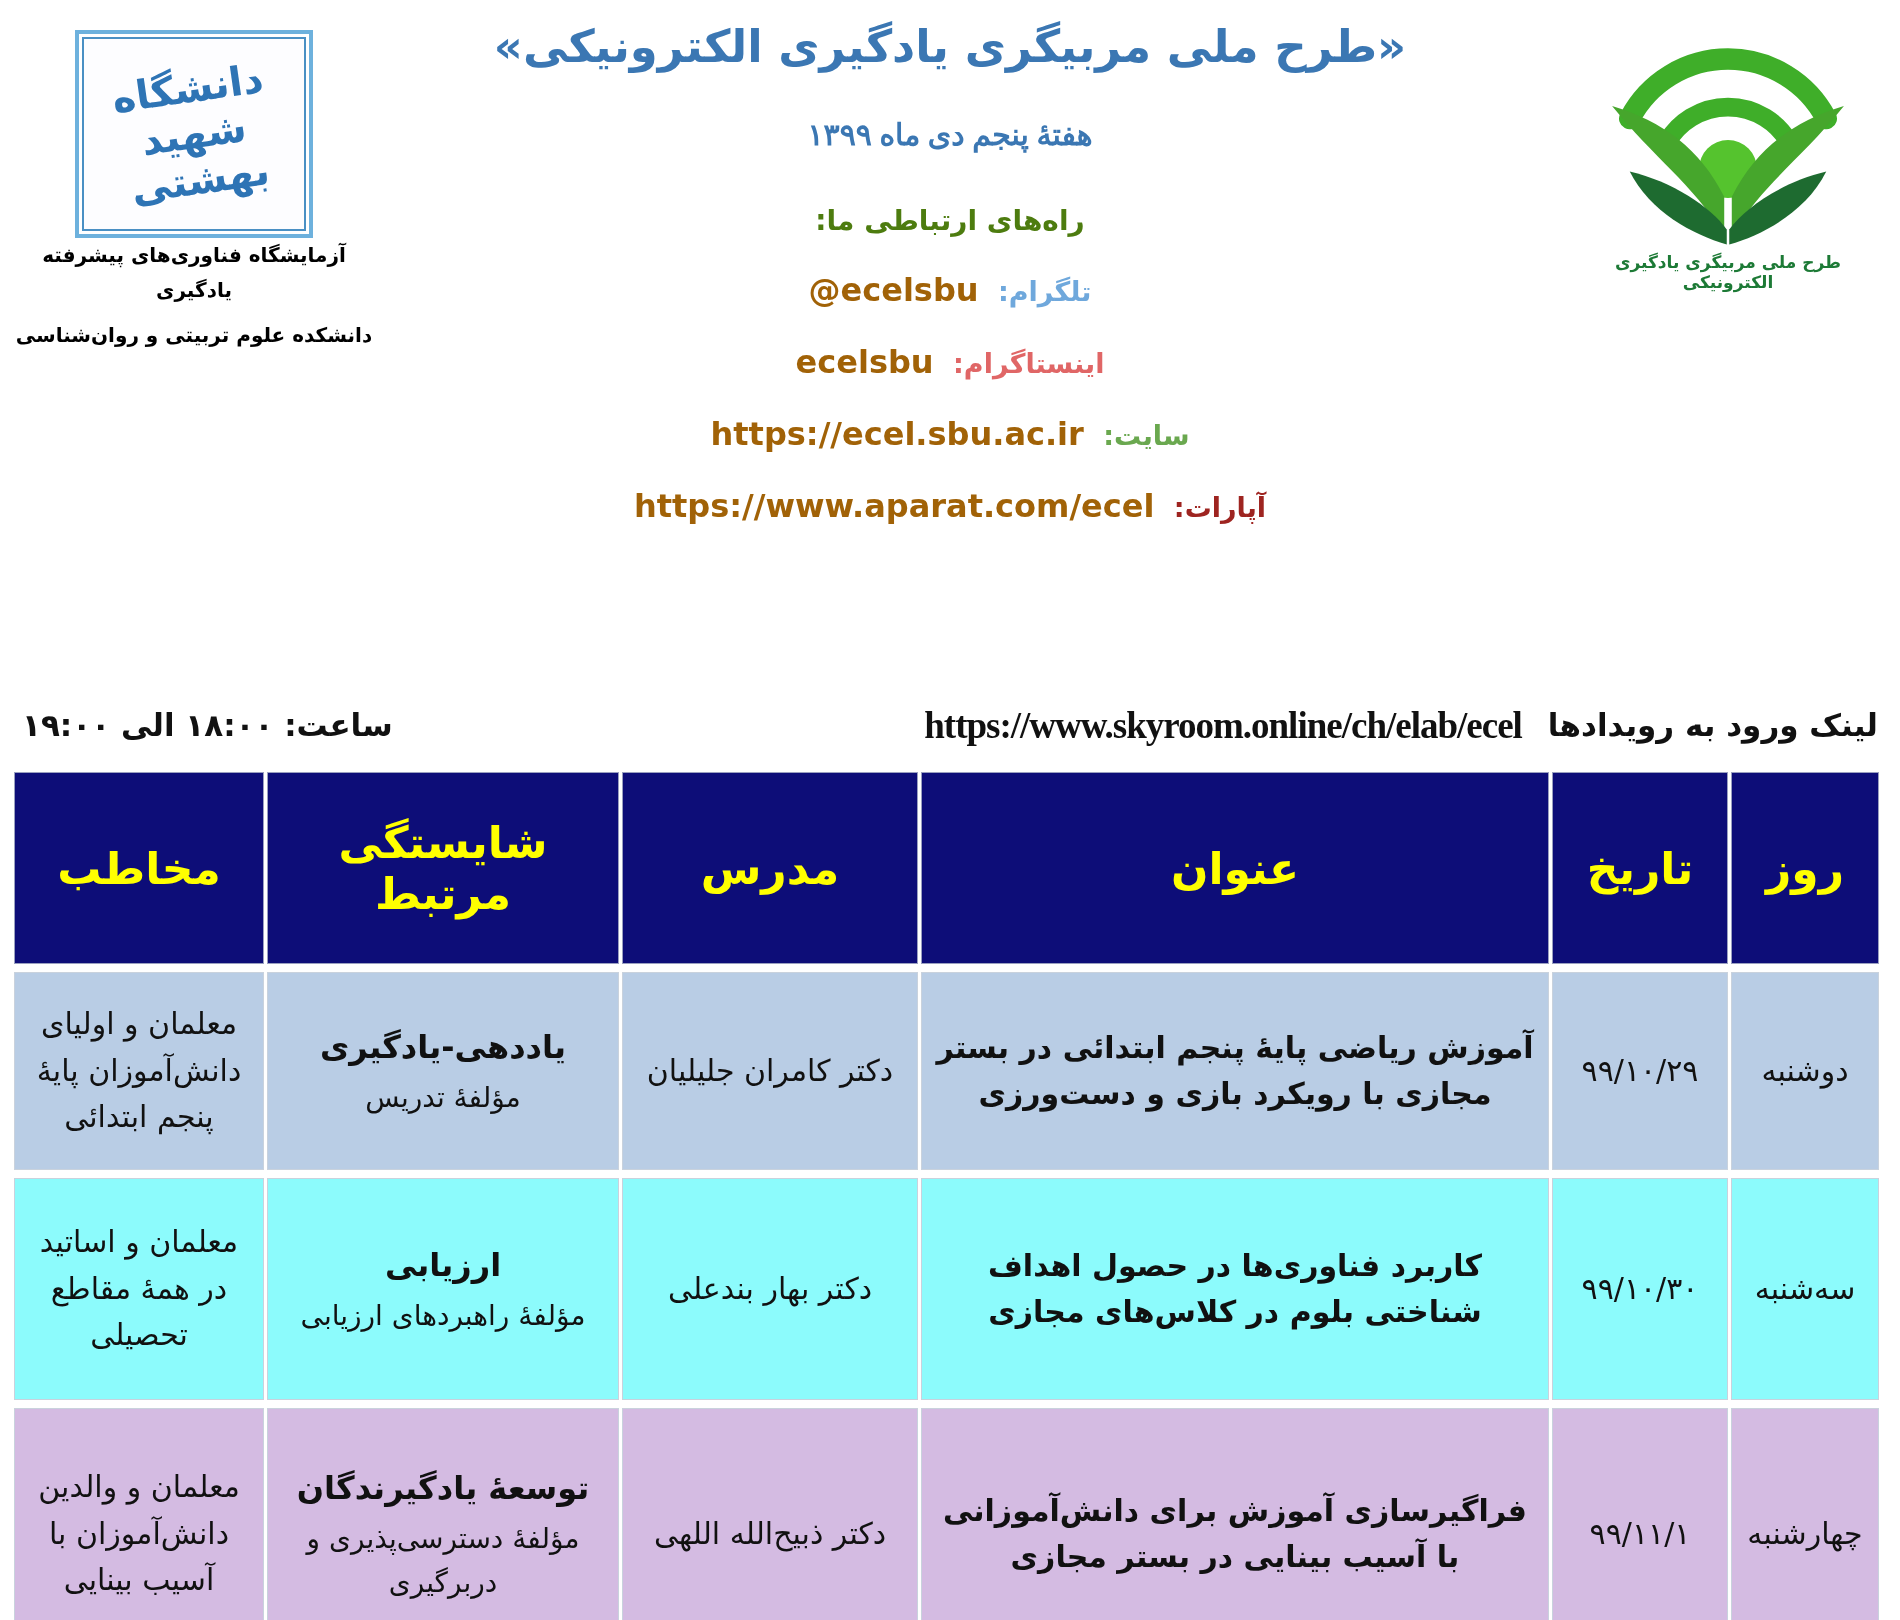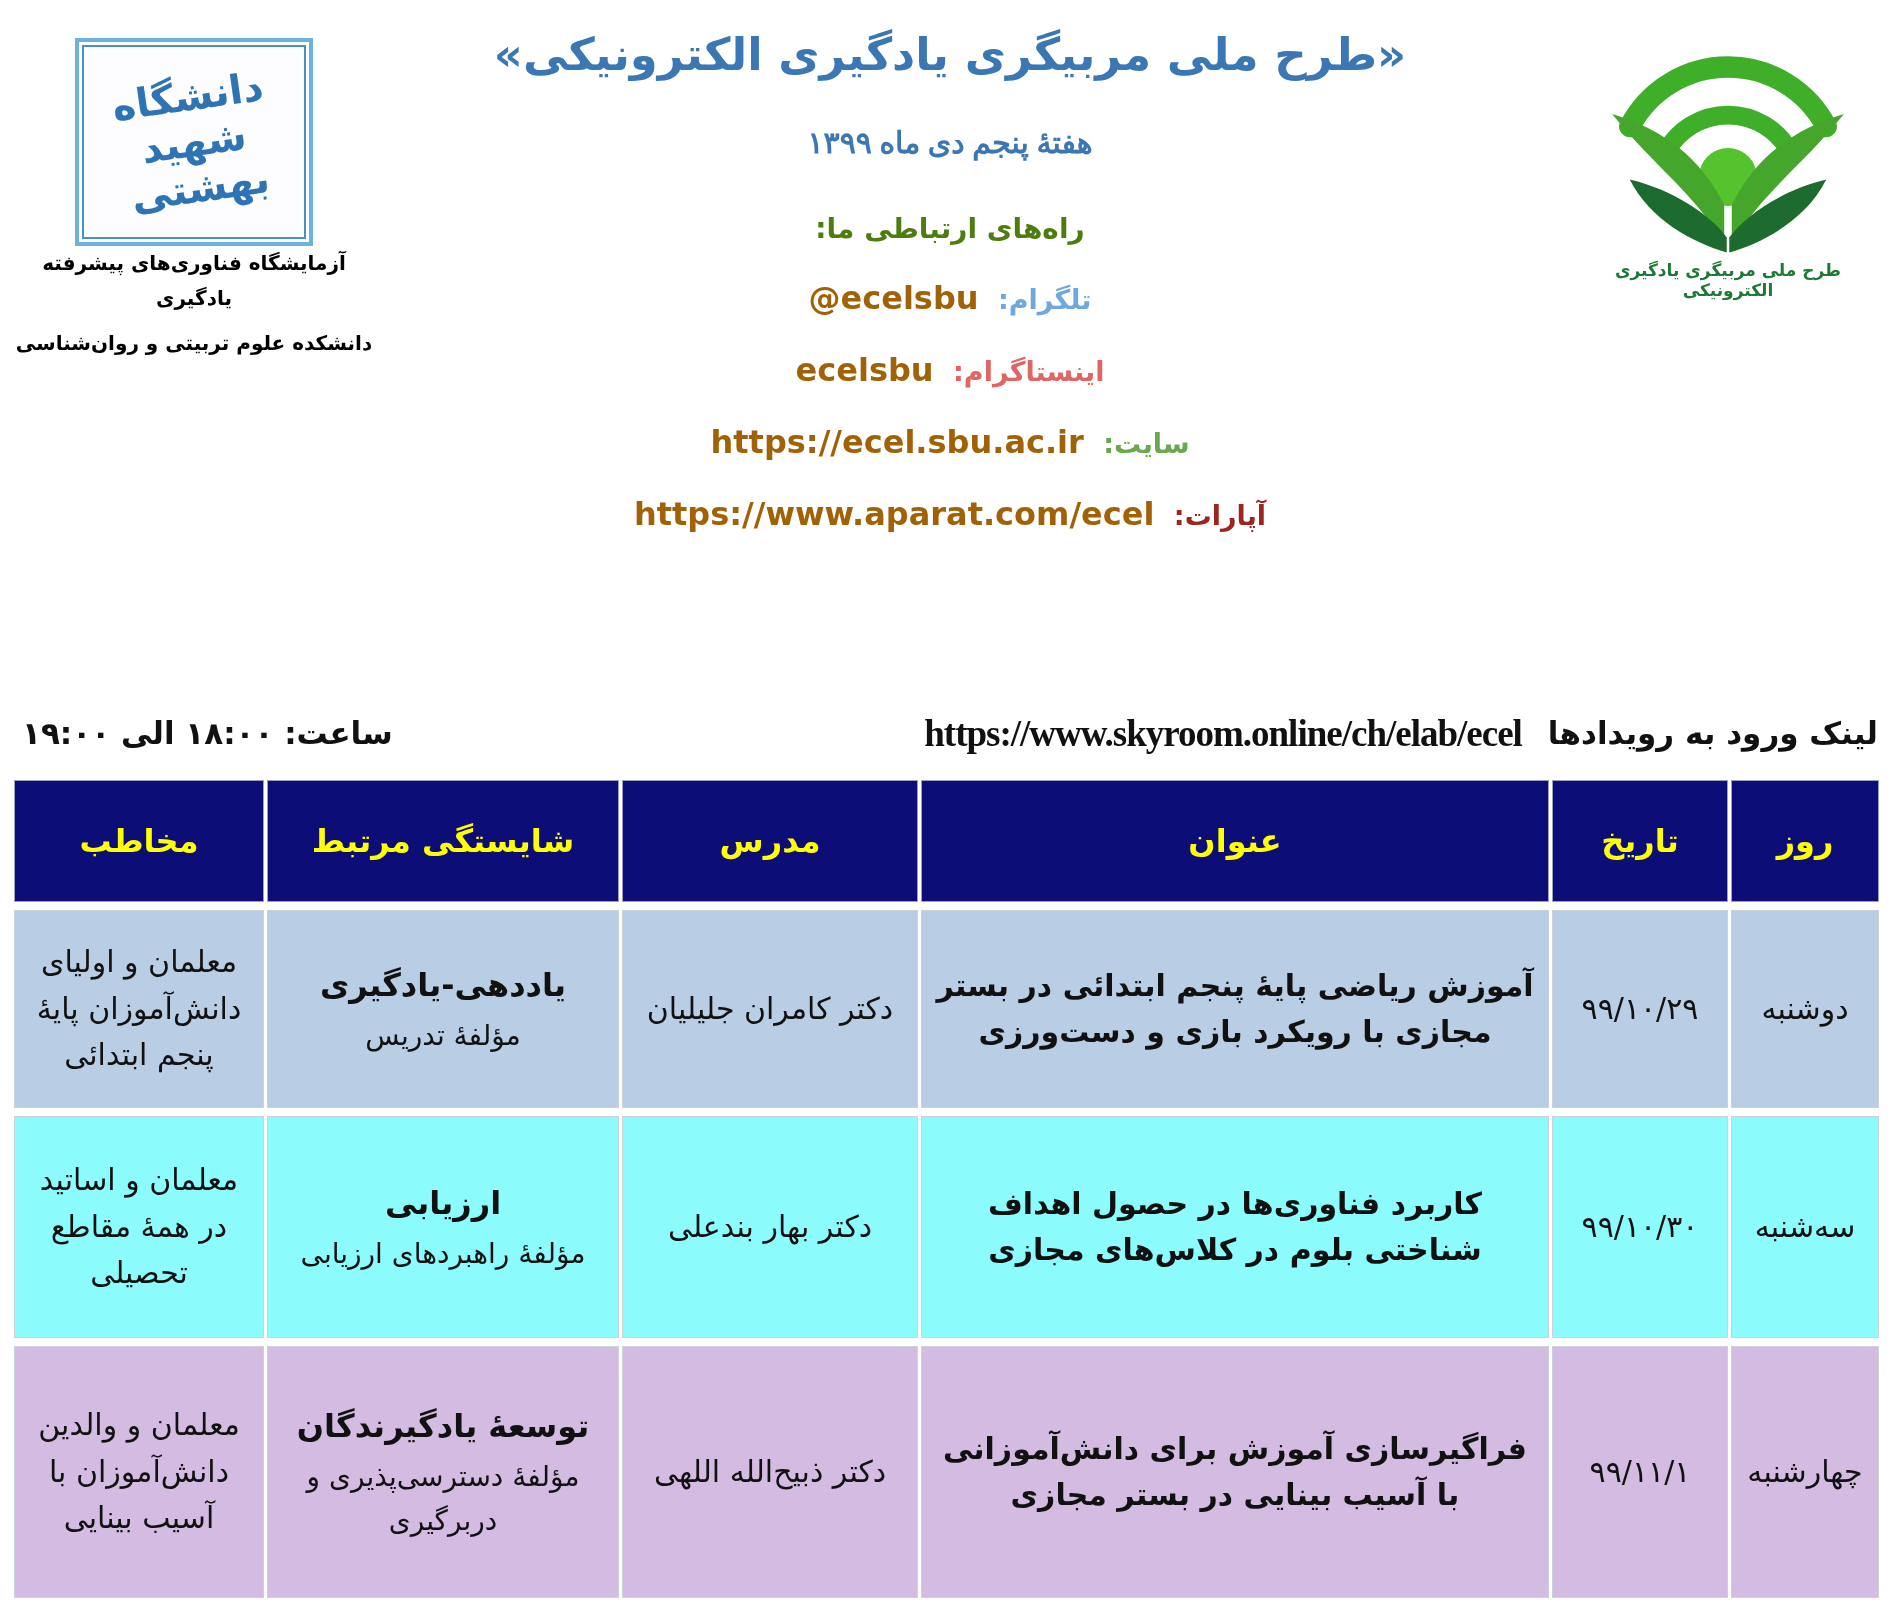--- a/index.html
+++ b/index.html
@@ -16,21 +16,21 @@
   
   .uni { position:absolute; top:22px; left:14px; width:360px; text-align:center; }
   .uni-box { width:238px; height:208px; margin:0 auto; border:4px solid #6db1dd;
              box-shadow: inset 0 0 0 3px #ffffff, inset 0 0 0 5px #4a90c4;
              display:flex; align-items:center; justify-content:center; background:#fdfdff; }
   .uni-box-text { color:#2e74b5; font-weight:bold; font-size:40px; line-height:1.15;
                   transform:rotate(-8deg); text-align:center; }
   .uni-caption { font-weight:bold; font-size:20px; line-height:1.75; margin-top:10px; color:#000; }
 
   
-  .center { margin:16px auto; width:1000px; text-align:center; padding-top:12px; }
+  .center { margin:8px auto; width:1000px; text-align:center; padding-top:12px; }
   .main-title { color:#3b77b3; font-size:45px; font-weight:bold; }
   .subtitle   { color:#3b77b3; font-size:30px; font-weight:bold; margin-top:44px;font-family:Liberation Serif, serif; }
   .contact-heading { color:#4d7c0f; font-size:28px; font-weight:bold; margin-top:52px; }
   .contact-line { margin-top:34px; font-size:27px; font-weight:bold; }
   .contact-line .lbl { margin-left:10px; }
   .contact-line .val { color:#a16207; direction:ltr; unicode-bidi:isolate; font-size:32px; }
   .c-telegram  { color:#6fa8dc; }
   .c-instagram { color:#e06666; }
   .c-site      { color:#6aa84f; }
   .c-aparat    { color:#9e2420; }
@@ -42,22 +42,22 @@
   .event-link-label { font-size:31px; }
   .event-url { font-family:"Liberation Serif", serif; font-size:37px; direction:ltr;
                unicode-bidi:isolate; letter-spacing:-1px; }
   .event-time { font-size:31px; }
 
   
   table.sched { margin:0 18px; width:1864px; border-collapse:separate; border-spacing:3px 8px;
                 table-layout:fixed; }
   .sched th, .sched td { vertical-align:middle; text-align:center; padding:6px 8px;
                          border:1px solid #c9d2dd; overflow:hidden; }
-  .sched th { background:#0d0d78; color:#ffff00; font-size:32px; font-weight:bold;
-              height:122px; border-color:#9aa0c0; }
+  .sched th { background:#0d0d78; color:#ffff00; font-size:44px; font-weight:bold;
+              height:192px; border-color:#9aa0c0; }
   .sched col.c-day  { width:148px; }
   .sched col.c-date { width:176px; }
   .sched col.c-title{ width:628px; }
   .sched col.c-inst { width:296px; }
   .sched col.c-comp { width:352px; }
   .sched col.c-aud  { width:250px; }
   .sched td { font-size:30px; line-height:1.55; }
   .row-1 td { background:#b9cde5; height:198px; }
   .row-2 td { background:#8cfbfc; height:222px; }
   .row-3 td { background:#d4bbe2; height:252px; }

